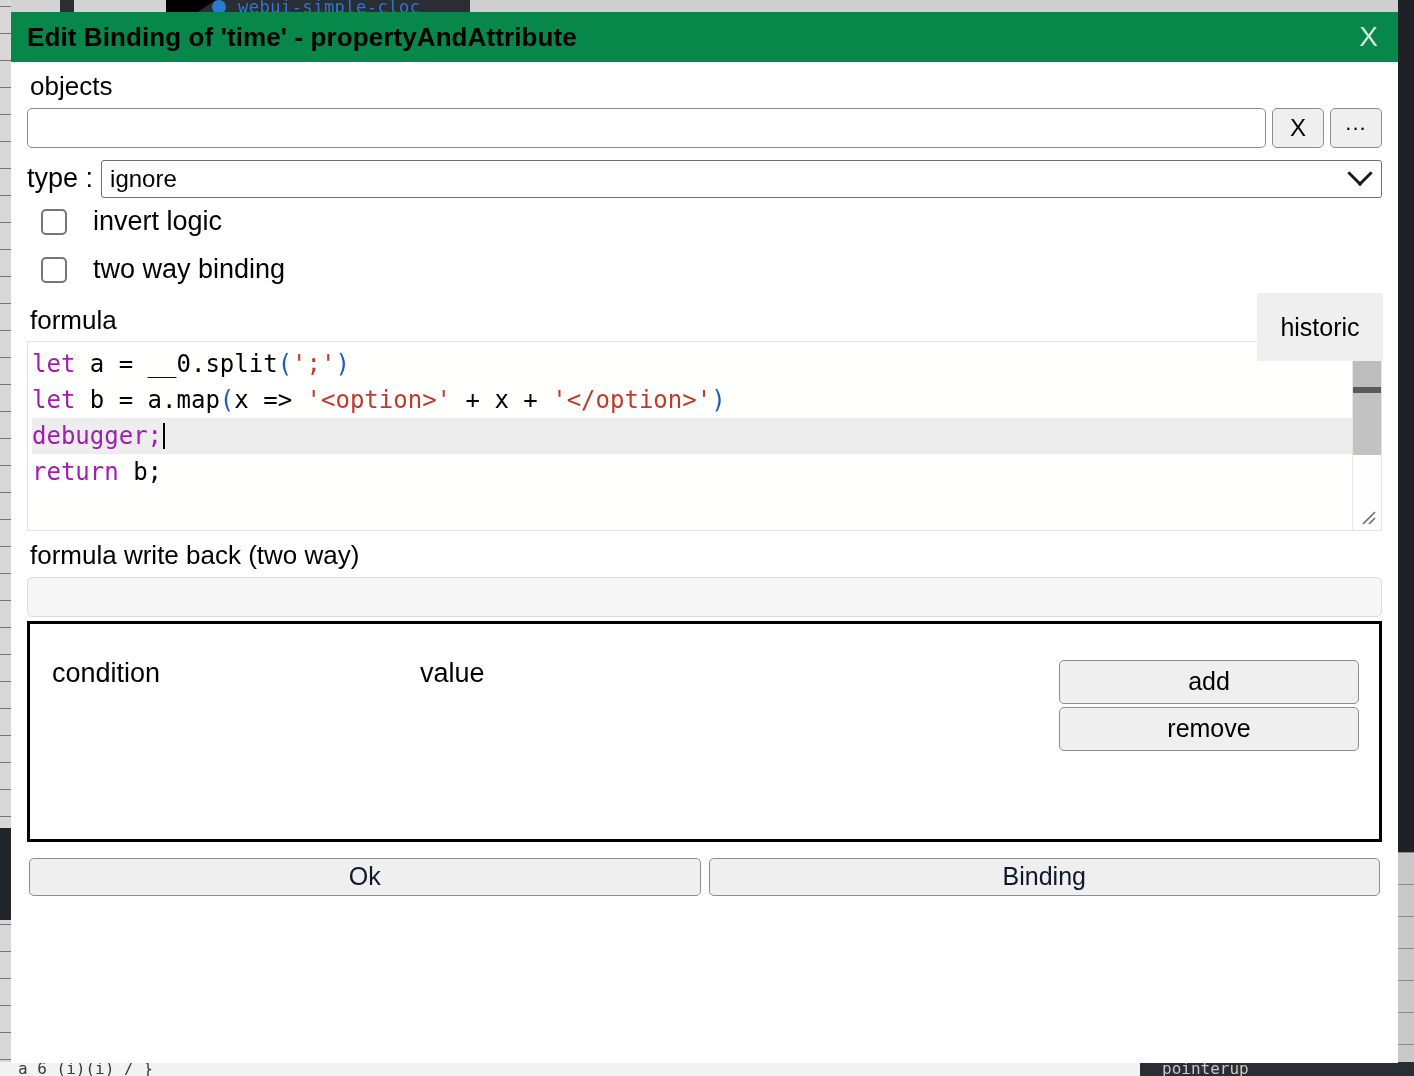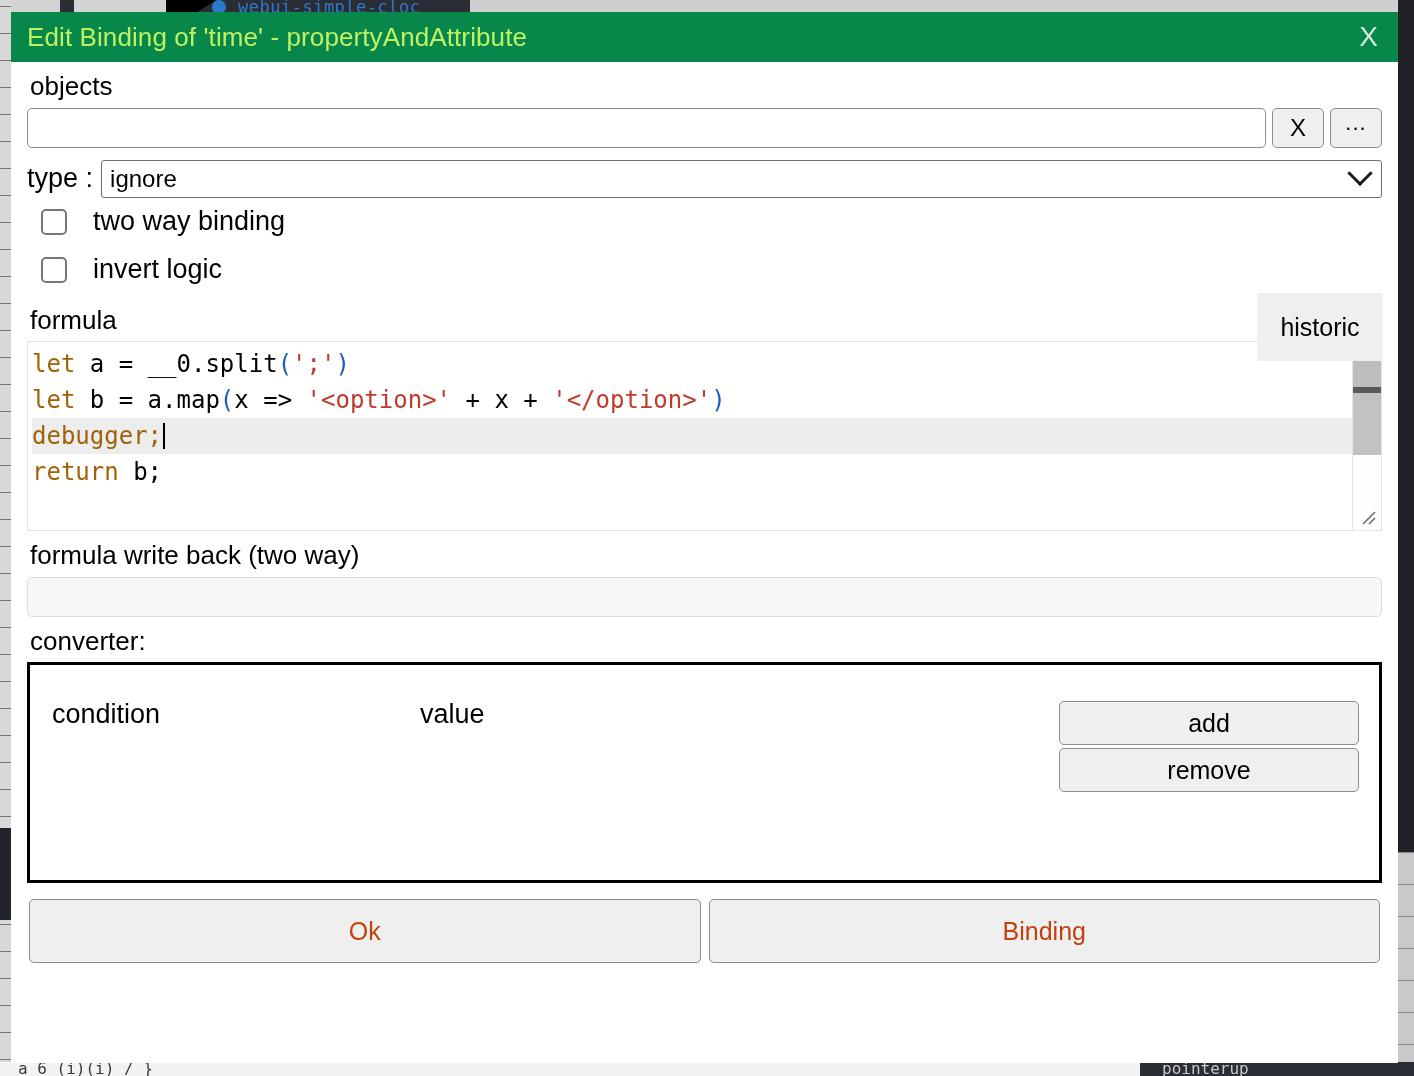--- a/index.html
+++ b/index.html
@@ -124,23 +124,23 @@
     position: relative;
     height: 50px;
     background: #07874a;
     display: flex;
     align-items: center;
     justify-content: space-between;
     padding: 0 16px 0 16px;
     box-sizing: border-box;
   }
   #title-text {
-    color: #bef264;
+    color: #000000;
     font-size: 26px;
-    font-weight: normal;
+    font-weight: bold;
     letter-spacing: .1px;
     white-space: nowrap;
   }
   #close-x {
     color: #d2e8dc;
     font-size: 28px;
     line-height: 1;
     cursor: pointer;
     padding: 0 4px;
     user-select: none;
@@ -275,21 +275,21 @@
     left: 0; top: 4px; right: 0;
     font-family: "DejaVu Sans Mono", monospace;
     font-size: 24px;
     line-height: 36px;
     white-space: pre;
     color: #000;
     padding-left: 4px;
   }
   .code-line { position: relative; height: 36px; }
   .code-line.active { background: #ededed; }
-  .kw { color: #a16207; }
+  .kw { color: #a21caf; }
   .str { color: #c0392b; }
   .paren { color: #1e5bbf; }
   .caret {
     display: inline-block;
     width: 2px; height: 26px;
     background: #000;
     vertical-align: -5px;
     margin-left: 1px;
   }
   #code-scrollbar {
@@ -372,27 +372,27 @@
 
   
   #footer {
     display: flex;
     gap: 8px;
     margin-top: 16px;
     padding: 0 2px;
   }
   .footer-btn {
     flex: 1;
-    height: 64px;
+    height: 38px;
     background: #efefef;
     border: 1px solid #8c8c8c;
     border-radius: 5px;
     font-size: 25px;
     font-family: "Liberation Sans", sans-serif;
-    color: #c2410c;
+    color: #0f172a;
     cursor: pointer;
   }
 </style>
 </head>
 <body>
 
 <div id="backdrop">
   <div class="bg-topbar">
     <div class="lightchunk" style="left:0;width:60px;"></div>
     <div class="lightchunk" style="left:74px;width:92px;"></div>
@@ -484,47 +484,46 @@
     <div class="row-type">
       <span class="type-label">type :</span>
       <div class="select-box">
         <span>ignore</span>
         <span class="chevron"></span>
       </div>
     </div>
 
     <div class="check-row">
       <span class="checkbox"></span>
-      <span class="check-label">two way binding</span>
+      <span class="check-label">invert logic</span>
     </div>
 
     <div class="check-row">
       <span class="checkbox"></span>
-      <span class="check-label">invert logic</span>
+      <span class="check-label">two way binding</span>
     </div>
 
     <div class="section-label" style="margin-top:12px;">formula</div>
 
     <div id="code-editor">
       <div id="code-lines"><div class="code-line"><span class="kw">let</span><span> a = __0.split</span><span class="paren">(</span><span class="str">';'</span><span class="paren">)</span></div><div class="code-line"><span class="kw">let</span><span> b = a.map</span><span class="paren">(</span><span>x =&gt; </span><span class="str">'&lt;option&gt;'</span><span> + x + </span><span class="str">'&lt;/option&gt;'</span><span class="paren">)</span></div><div class="code-line active"><span class="kw">debugger</span><span class="kw">;</span><span class="caret"></span></div><div class="code-line"><span class="kw">return</span><span> b;</span></div></div>
       <div id="code-scrollbar">
         <div id="code-scroll-thumb-a"></div>
         <div id="code-scroll-sep"></div>
         <div id="code-scroll-thumb-b"></div>
       </div>
       <svg id="resize-grip" viewBox="0 0 18 18">
         <line x1="3" y1="15" x2="15" y2="3" stroke="#6b6b6b" stroke-width="1.6"></line>
         <line x1="9" y1="15" x2="15" y2="9" stroke="#6b6b6b" stroke-width="1.6"></line>
       </svg>
     </div>
 
     <div class="section-label">formula write back (two way)</div>
     <input class="disabled-input" type="text" disabled="" value="" style="">
 
-    <div class="section-label">converter:</div>
 
     <div id="converter-box">
       <div class="conv-head condition">condition</div>
       <div class="conv-head value">value</div>
       <button class="conv-btn" id="conv-add">add</button>
       <button class="conv-btn" id="conv-remove">remove</button>
     </div>
 
     <div id="footer">
       <button class="footer-btn">Ok</button>

